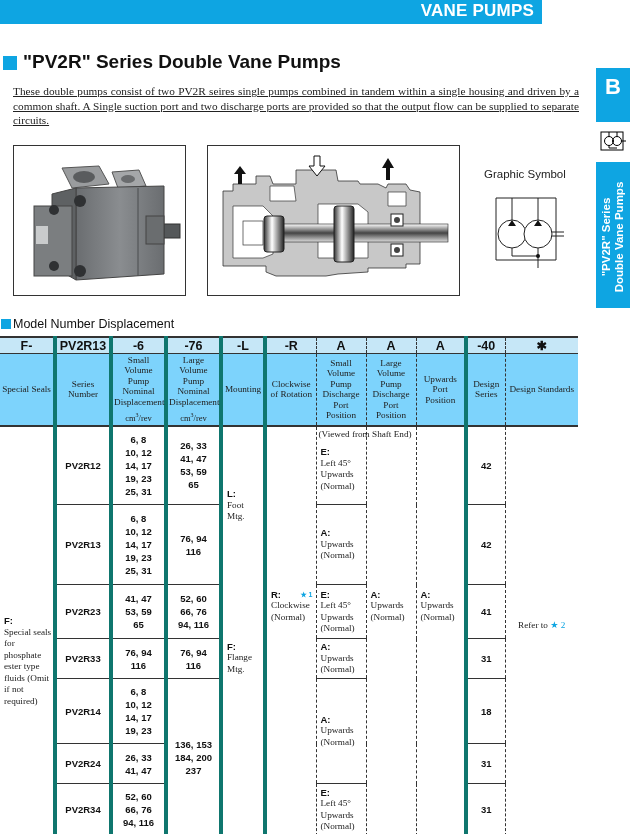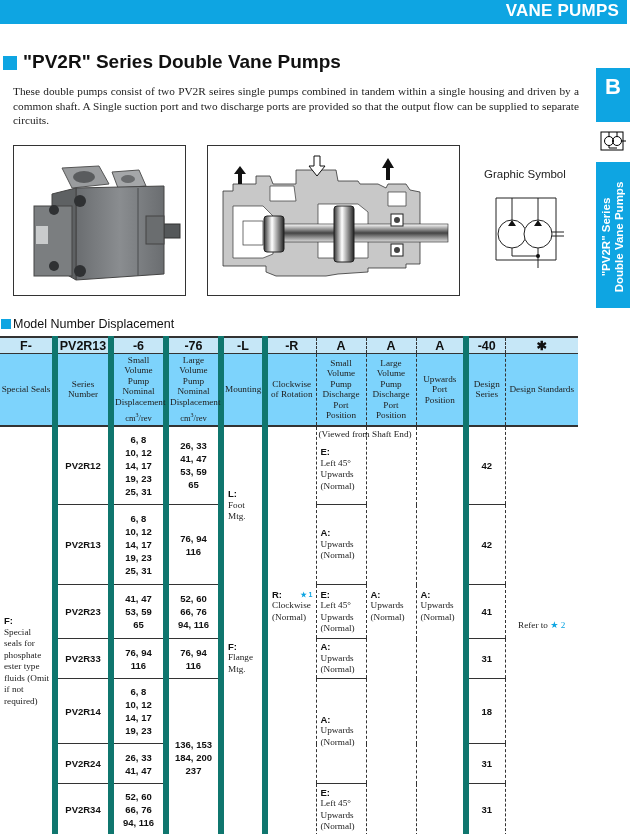--- a/index.html
+++ b/index.html
@@ -1,45 +1,45 @@
 <!DOCTYPE html>
 <html><head>
 <meta charset="utf-8">
 <style>
   * { box-sizing: border-box; margin: 0; padding: 0; }
   html, body { width: 630px; height: 834px; background: #fff; overflow: hidden; }
   body { position: relative; font-family: "Liberation Serif", serif; color: #222; }
 
-  .topbar { position: absolute; left: 0; top: 0; width: 627px; height: 24px; background: #0ea5e2; }
+  .topbar { position: absolute; left: 0; top: 0; width: 542px; height: 24px; background: #0ea5e2; }
   .topbar-title { position: absolute; right: 8px; top: 1px; font-family: "Liberation Sans", sans-serif; font-weight: bold; font-size: 17px; color: #fff; letter-spacing: 0.2px; }
 
   .title-sq { position: absolute; left: 3px; top: 56px; width: 14px; height: 14px; background: #0ea5e2; }
   .title { position: absolute; left: 23px; top: 51px; font-family: "Liberation Sans", sans-serif; font-weight: bold; font-size: 19px; color: #111; }
 
-  .intro { position: absolute; left: 13px; top: 84px; width: 566px; font-size: 11.3px; line-height: 14.6px; text-align: justify; color: #222; }
+  .intro { position: absolute; left: 13px; top: 84px; width: 566px; font-size: 11.3px; line-height: 14.6px; text-align: justify; color: #222; text-decoration: underline; }
 
   .side-tab { position: absolute; left: 596px; top: 68px; width: 34px; height: 240px; background: #0ea5e2; }
   .side-b { position: absolute; left: 0; top: 6px; width: 34px; text-align: center; font-family: "Liberation Sans", sans-serif; font-weight: bold; font-size: 22px; color: #fff; }
   .side-icon-box { position: absolute; left: 0; top: 54px; width: 34px; height: 40px; background: #fff; }
   .side-text { position: absolute; left: 1px; top: 100px; width: 32px; height: 138px; }
   .side-text span { position: absolute; left: 50%; top: 50%; transform: translate(-50%, -50%) rotate(-90deg); white-space: nowrap; color: #fff; font-family: "Liberation Sans", sans-serif; font-weight: bold; font-size: 11.5px; line-height: 13px; text-align: center; }
 
   .photo-frame { position: absolute; left: 13px; top: 145px; width: 173px; height: 151px; border: 1px solid #333; background: #fff; }
   .section-frame { position: absolute; left: 207px; top: 145px; width: 253px; height: 151px; border: 1px solid #333; background: #fff; }
   .gs-label { position: absolute; left: 484px; top: 168px; font-family: "Liberation Sans", sans-serif; font-size: 11.5px; color: #222; }
   .gs-symbol { position: absolute; left: 486px; top: 190px; }
 
   .mnd-sq { position: absolute; left: 1px; top: 319px; width: 10px; height: 10px; background: #0ea5e2; }
   .mnd-title { position: absolute; left: 13px; top: 317px; font-family: "Liberation Sans", sans-serif; font-size: 12.5px; color: #111; }
 
   table.mnd { position: absolute; left: 0; top: 336px; width: 578px; border-collapse: collapse; table-layout: fixed; font-size: 9px; }
   table.mnd td { vertical-align: middle; text-align: center; padding: 0 1px; }
   .hrow1 td { background: #c6e7f7; height: 16px; font-family: "Liberation Sans", sans-serif; font-weight: bold; font-size: 12.5px; color: #111; border-top: 2px solid #333; border-bottom: 1.5px solid #333; }
   .hrow2 td { background: #7dd3fc; height: 72px; font-size: 9.2px; line-height: 10.5px; color: #222; border-bottom: 2px solid #333; }
-  .sl { border-left: 6px solid #0f766e; }
+  .sl { border-left: 4px solid #0f766e; }
   .dl { border-left: 1px dashed #333; }
   .series { font-family: "Liberation Sans", sans-serif; font-weight: bold; font-size: 9.5px; color: #111; }
   .num { font-family: "Liberation Sans", sans-serif; font-weight: bold; font-size: 9.5px; line-height: 13px; color: #111; }
   .code { font-family: "Liberation Sans", sans-serif; font-weight: bold; font-size: 9.5px; color: #111; }
   .desc { font-size: 9.2px; line-height: 11.5px; color: #222; }
   .left { text-align: left !important; padding-left: 4px !important; }
   .rb { border-bottom: 1px solid #333; }
   .star { color: #0ea5e2; font-size: 7px; vertical-align: super; }
   .star2 { color: #0ea5e2; }
   .cm3 { font-size: 8.5px; }

